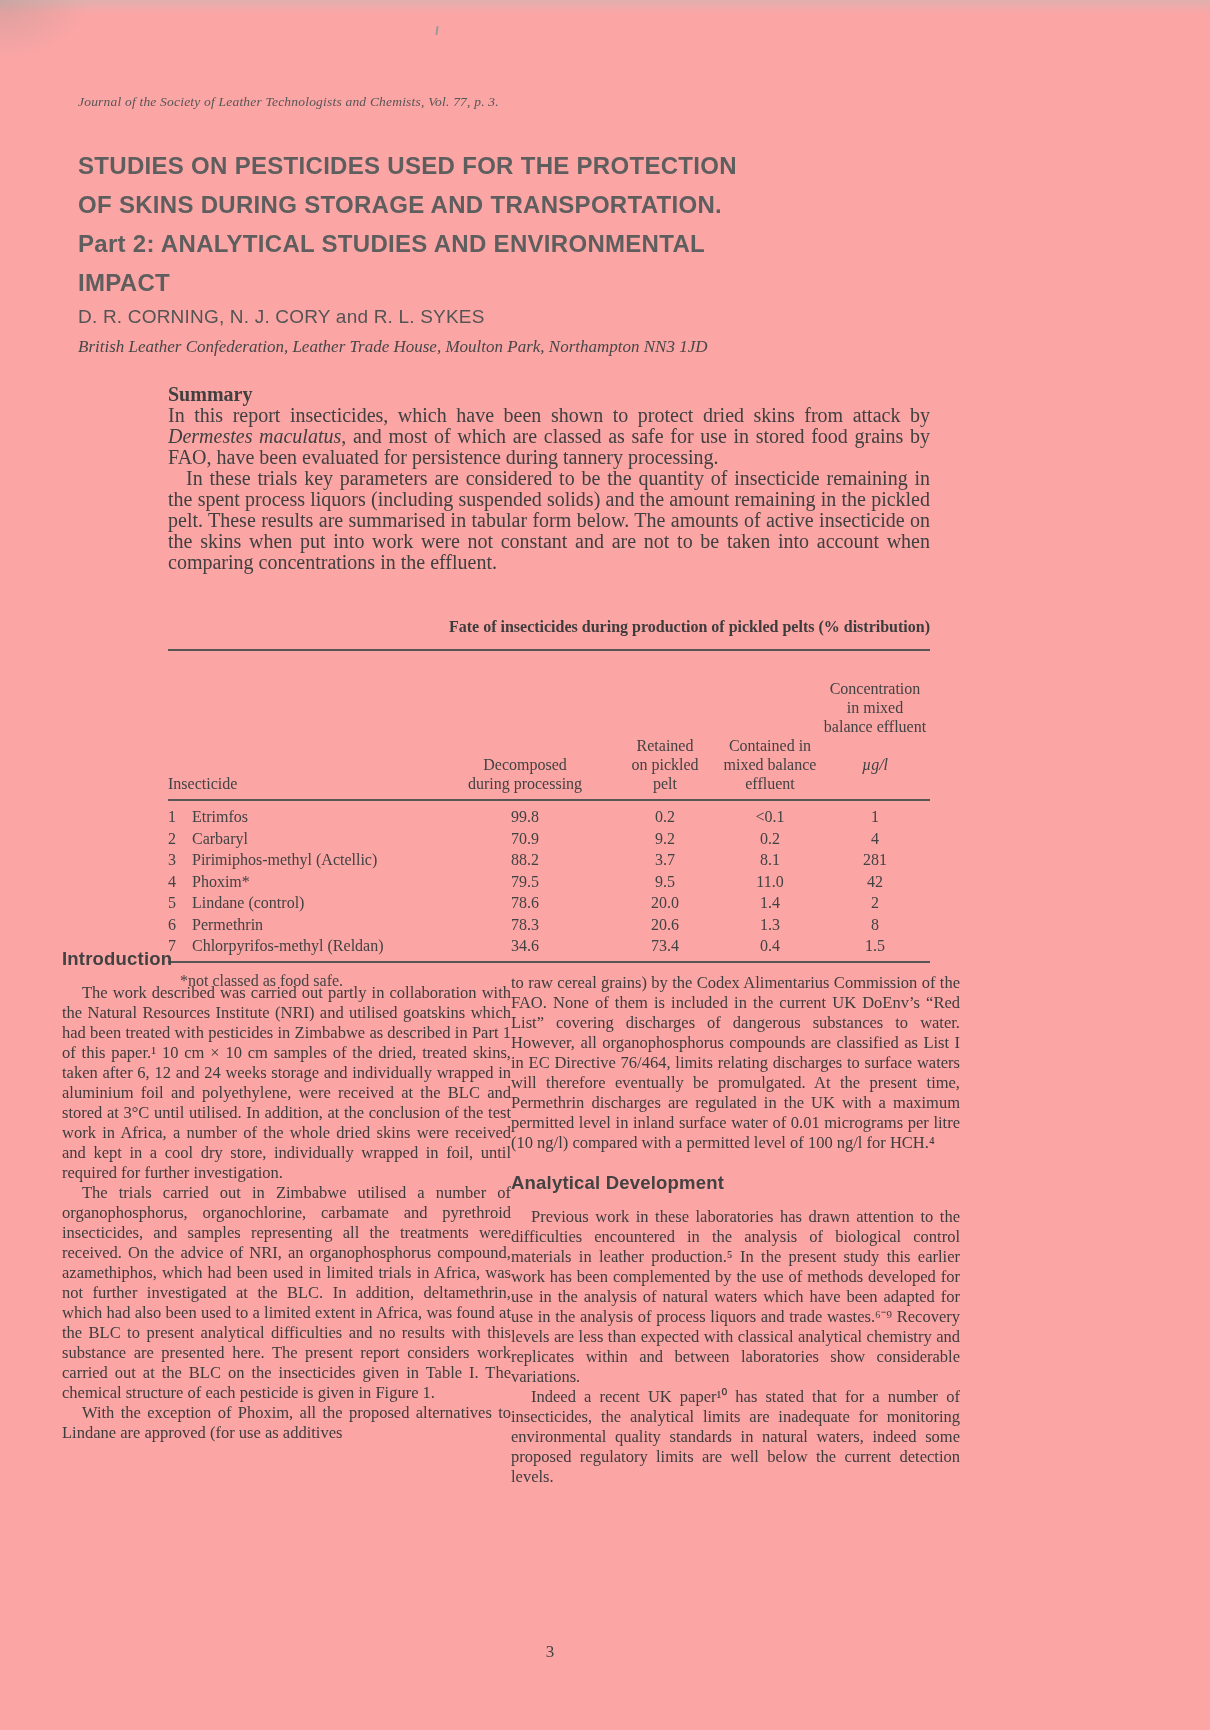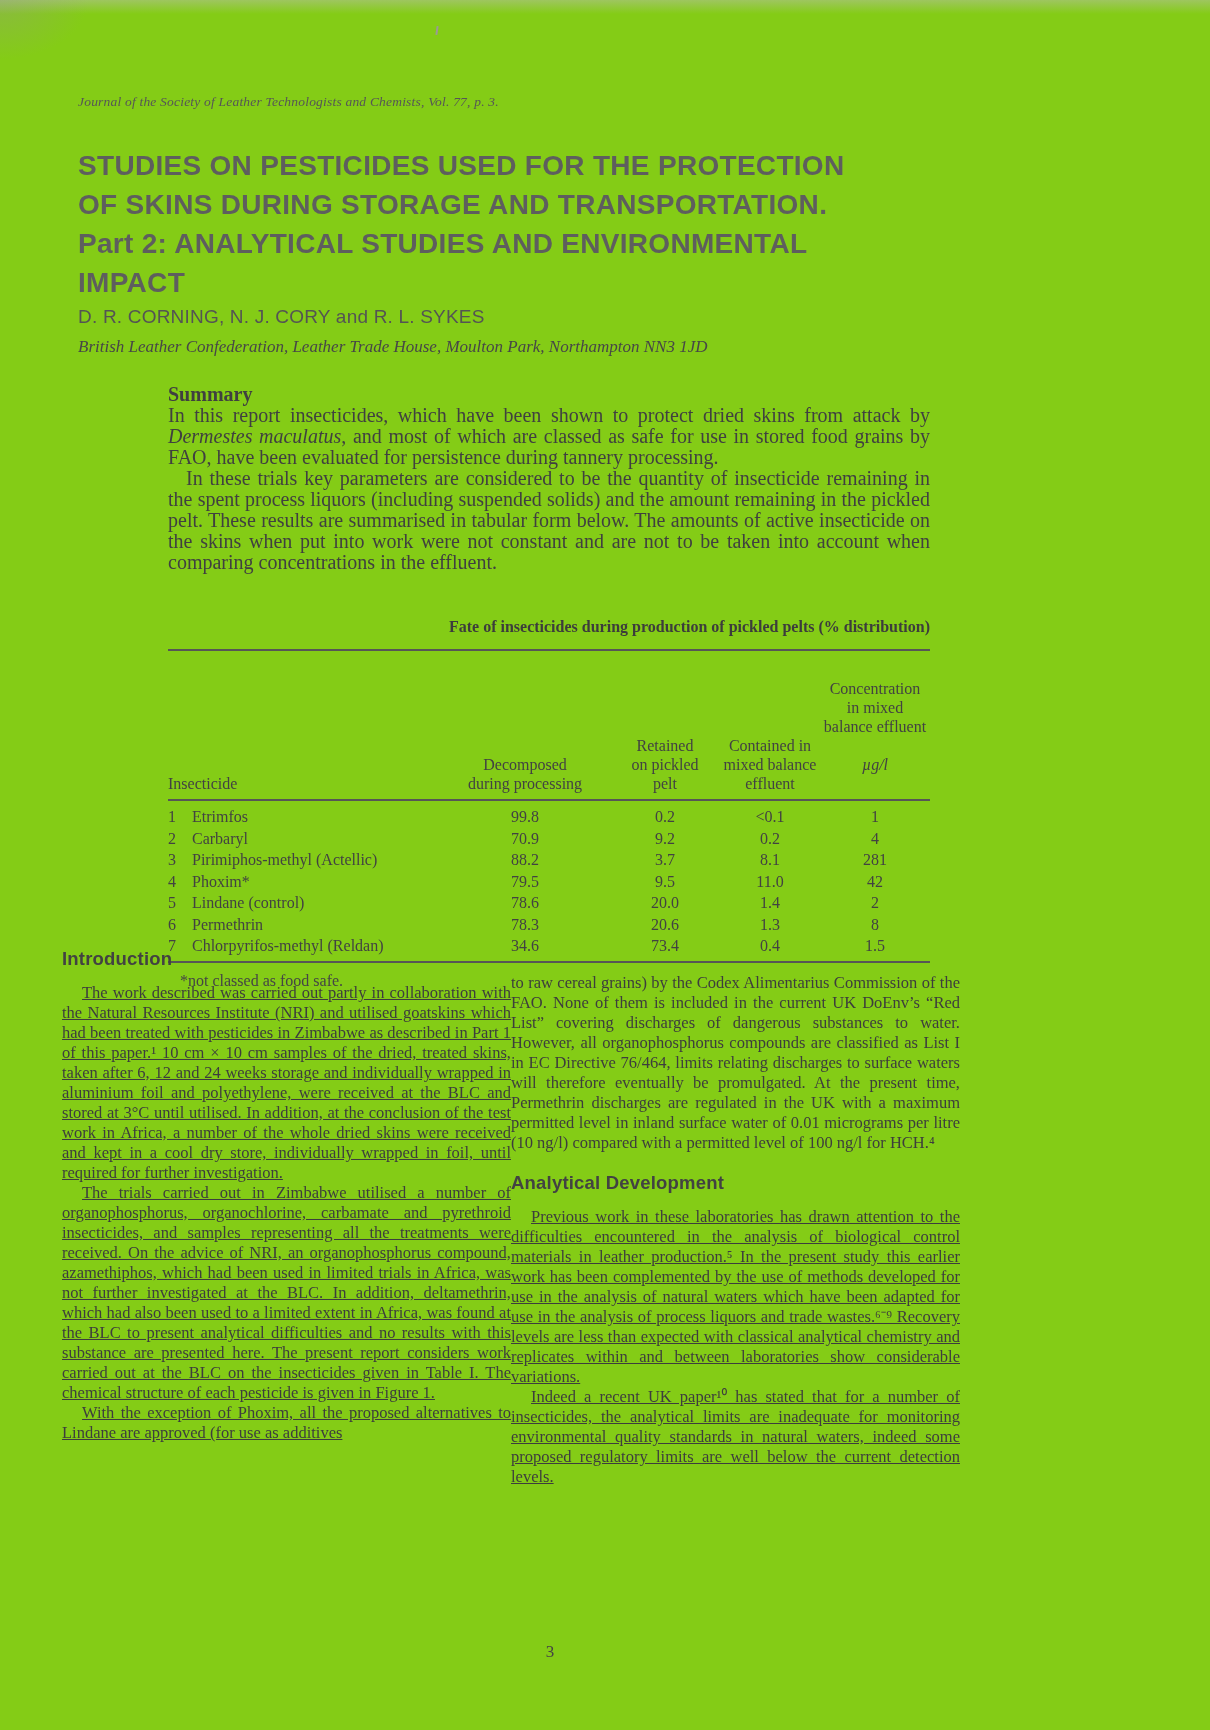--- a/index.html
+++ b/index.html
@@ -3,38 +3,38 @@
 <meta charset="utf-8">
 <style>
   html,body{margin:0;padding:0;}
   body{
     width:1210px;height:1730px;
     background:#f3f2ee;
     font-family:"Liberation Serif", serif;
   }
   .page{
     position:relative;width:1210px;height:1730px;
-    background:#84cc16;color:#3d3d3d;overflow:hidden;
+    background:#fca5a5;color:#3d3d3d;overflow:hidden;
   }
   
   .scan-shade-top{position:absolute;top:0;left:0;right:0;height:14px;
     background:linear-gradient(180deg,rgba(190,190,185,.45),rgba(190,190,185,0));}
   .scan-shade-corner{position:absolute;top:0;left:0;width:90px;height:60px;
     background:radial-gradient(ellipse at top left,rgba(150,150,145,.35),rgba(150,150,145,0) 70%);}
   .scan-speck{position:absolute;top:26px;left:436px;width:2px;height:9px;
     background:#9a9a96;transform:rotate(8deg);}
 
   .journal-line{
     position:absolute;top:94px;left:78px;
     font-style:italic;font-size:13.5px;color:#565656;letter-spacing:.2px;
   }
   .title{
     position:absolute;top:146px;left:78px;width:1010px;margin:0;
     font-family:"Liberation Sans", sans-serif;font-weight:bold;
-    font-size:28px;line-height:39px;color:#5e5e5e;letter-spacing:.3px;
+    font-size:24px;line-height:39px;color:#5e5e5e;letter-spacing:.3px;
   }
   .title .t-line{white-space:nowrap;}
   .authors{
     position:absolute;top:306px;left:78px;
     font-family:"Liberation Sans", sans-serif;font-weight:normal;
     font-size:19px;color:#545454;letter-spacing:.2px;
   }
   .affiliation{
     position:absolute;top:337px;left:78px;
     font-style:italic;font-size:17px;color:#474747;
@@ -82,21 +82,21 @@
   .col{width:449px;}
   .col-right{padding-top:25px;}
   .col h2{
     font-family:"Liberation Sans", sans-serif;font-size:18.5px;font-weight:bold;
     color:#424242;margin:0 0 13px 0;letter-spacing:.2px;
   }
   .col h2.mid{margin-top:19px;}
   .col p{
     margin:0;font-size:16.5px;line-height:20px;text-align:justify;color:#3d3d3d;
   }
-  .col p.indent{text-indent:20px;text-decoration:underline;}
+  .col p.indent{text-indent:20px;}
 
   .page-number{
     position:absolute;top:1642px;left:78px;width:944px;
     text-align:center;font-size:17px;color:#454545;
   }
 </style>
 </head>
 <body>
 
 <div class="page">

